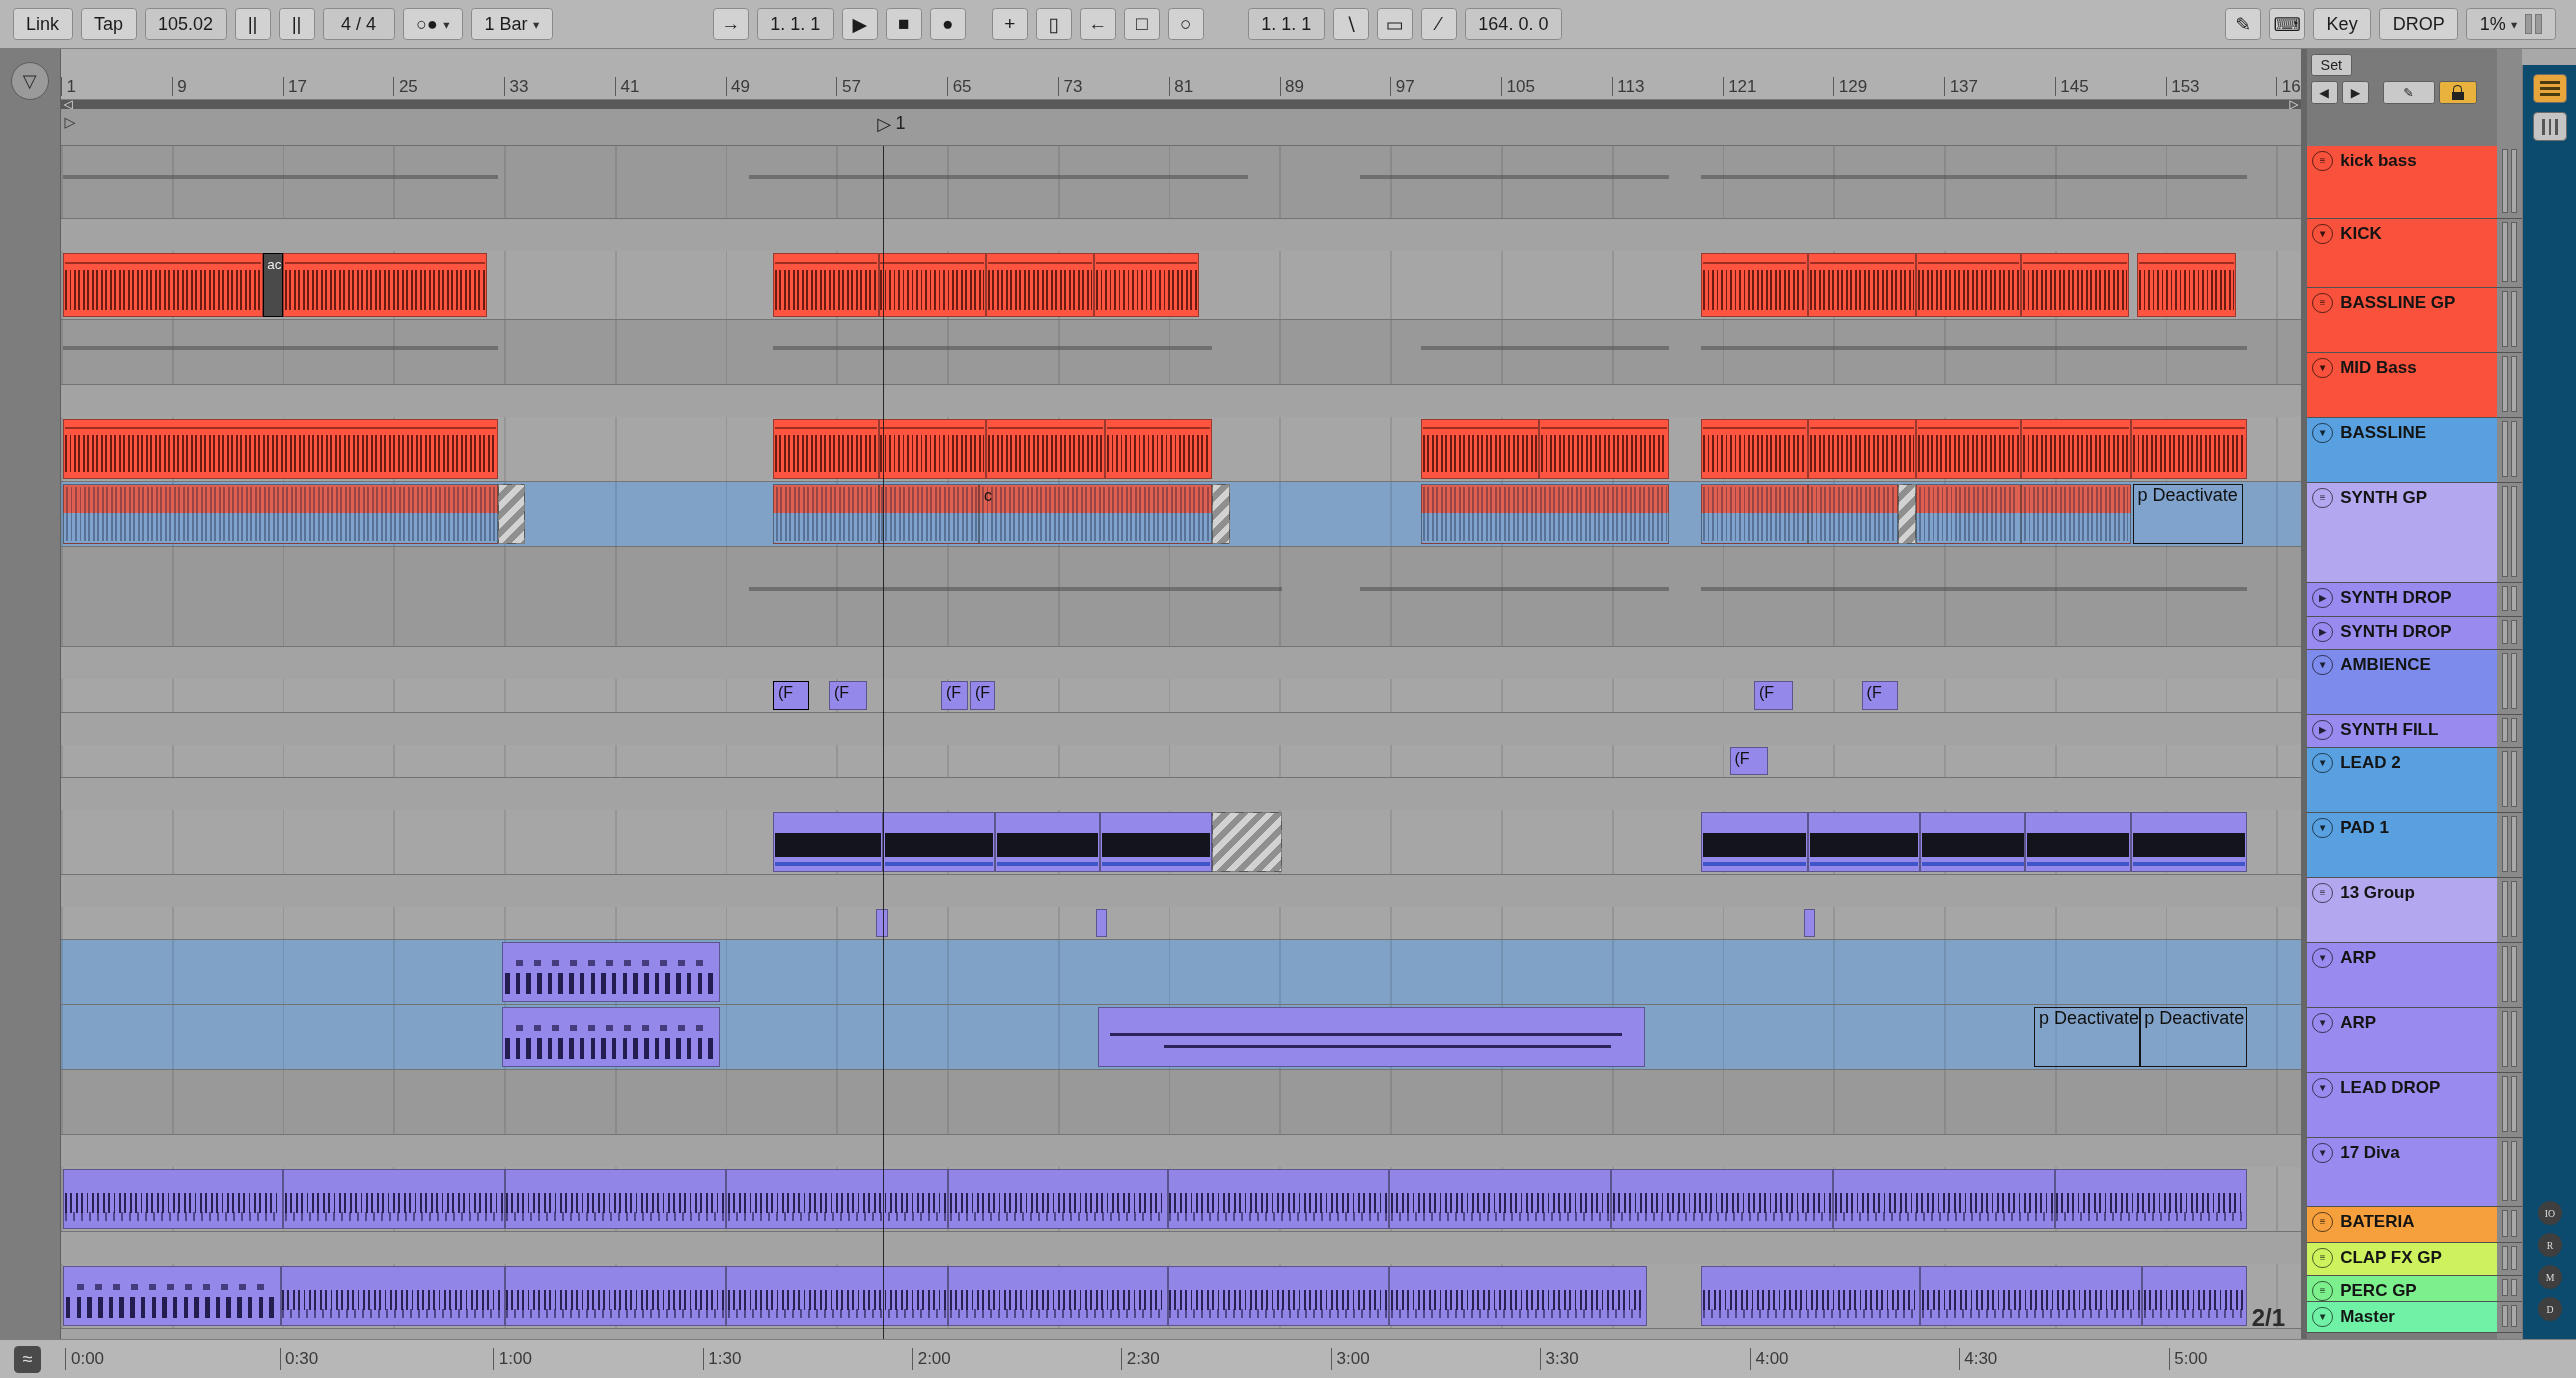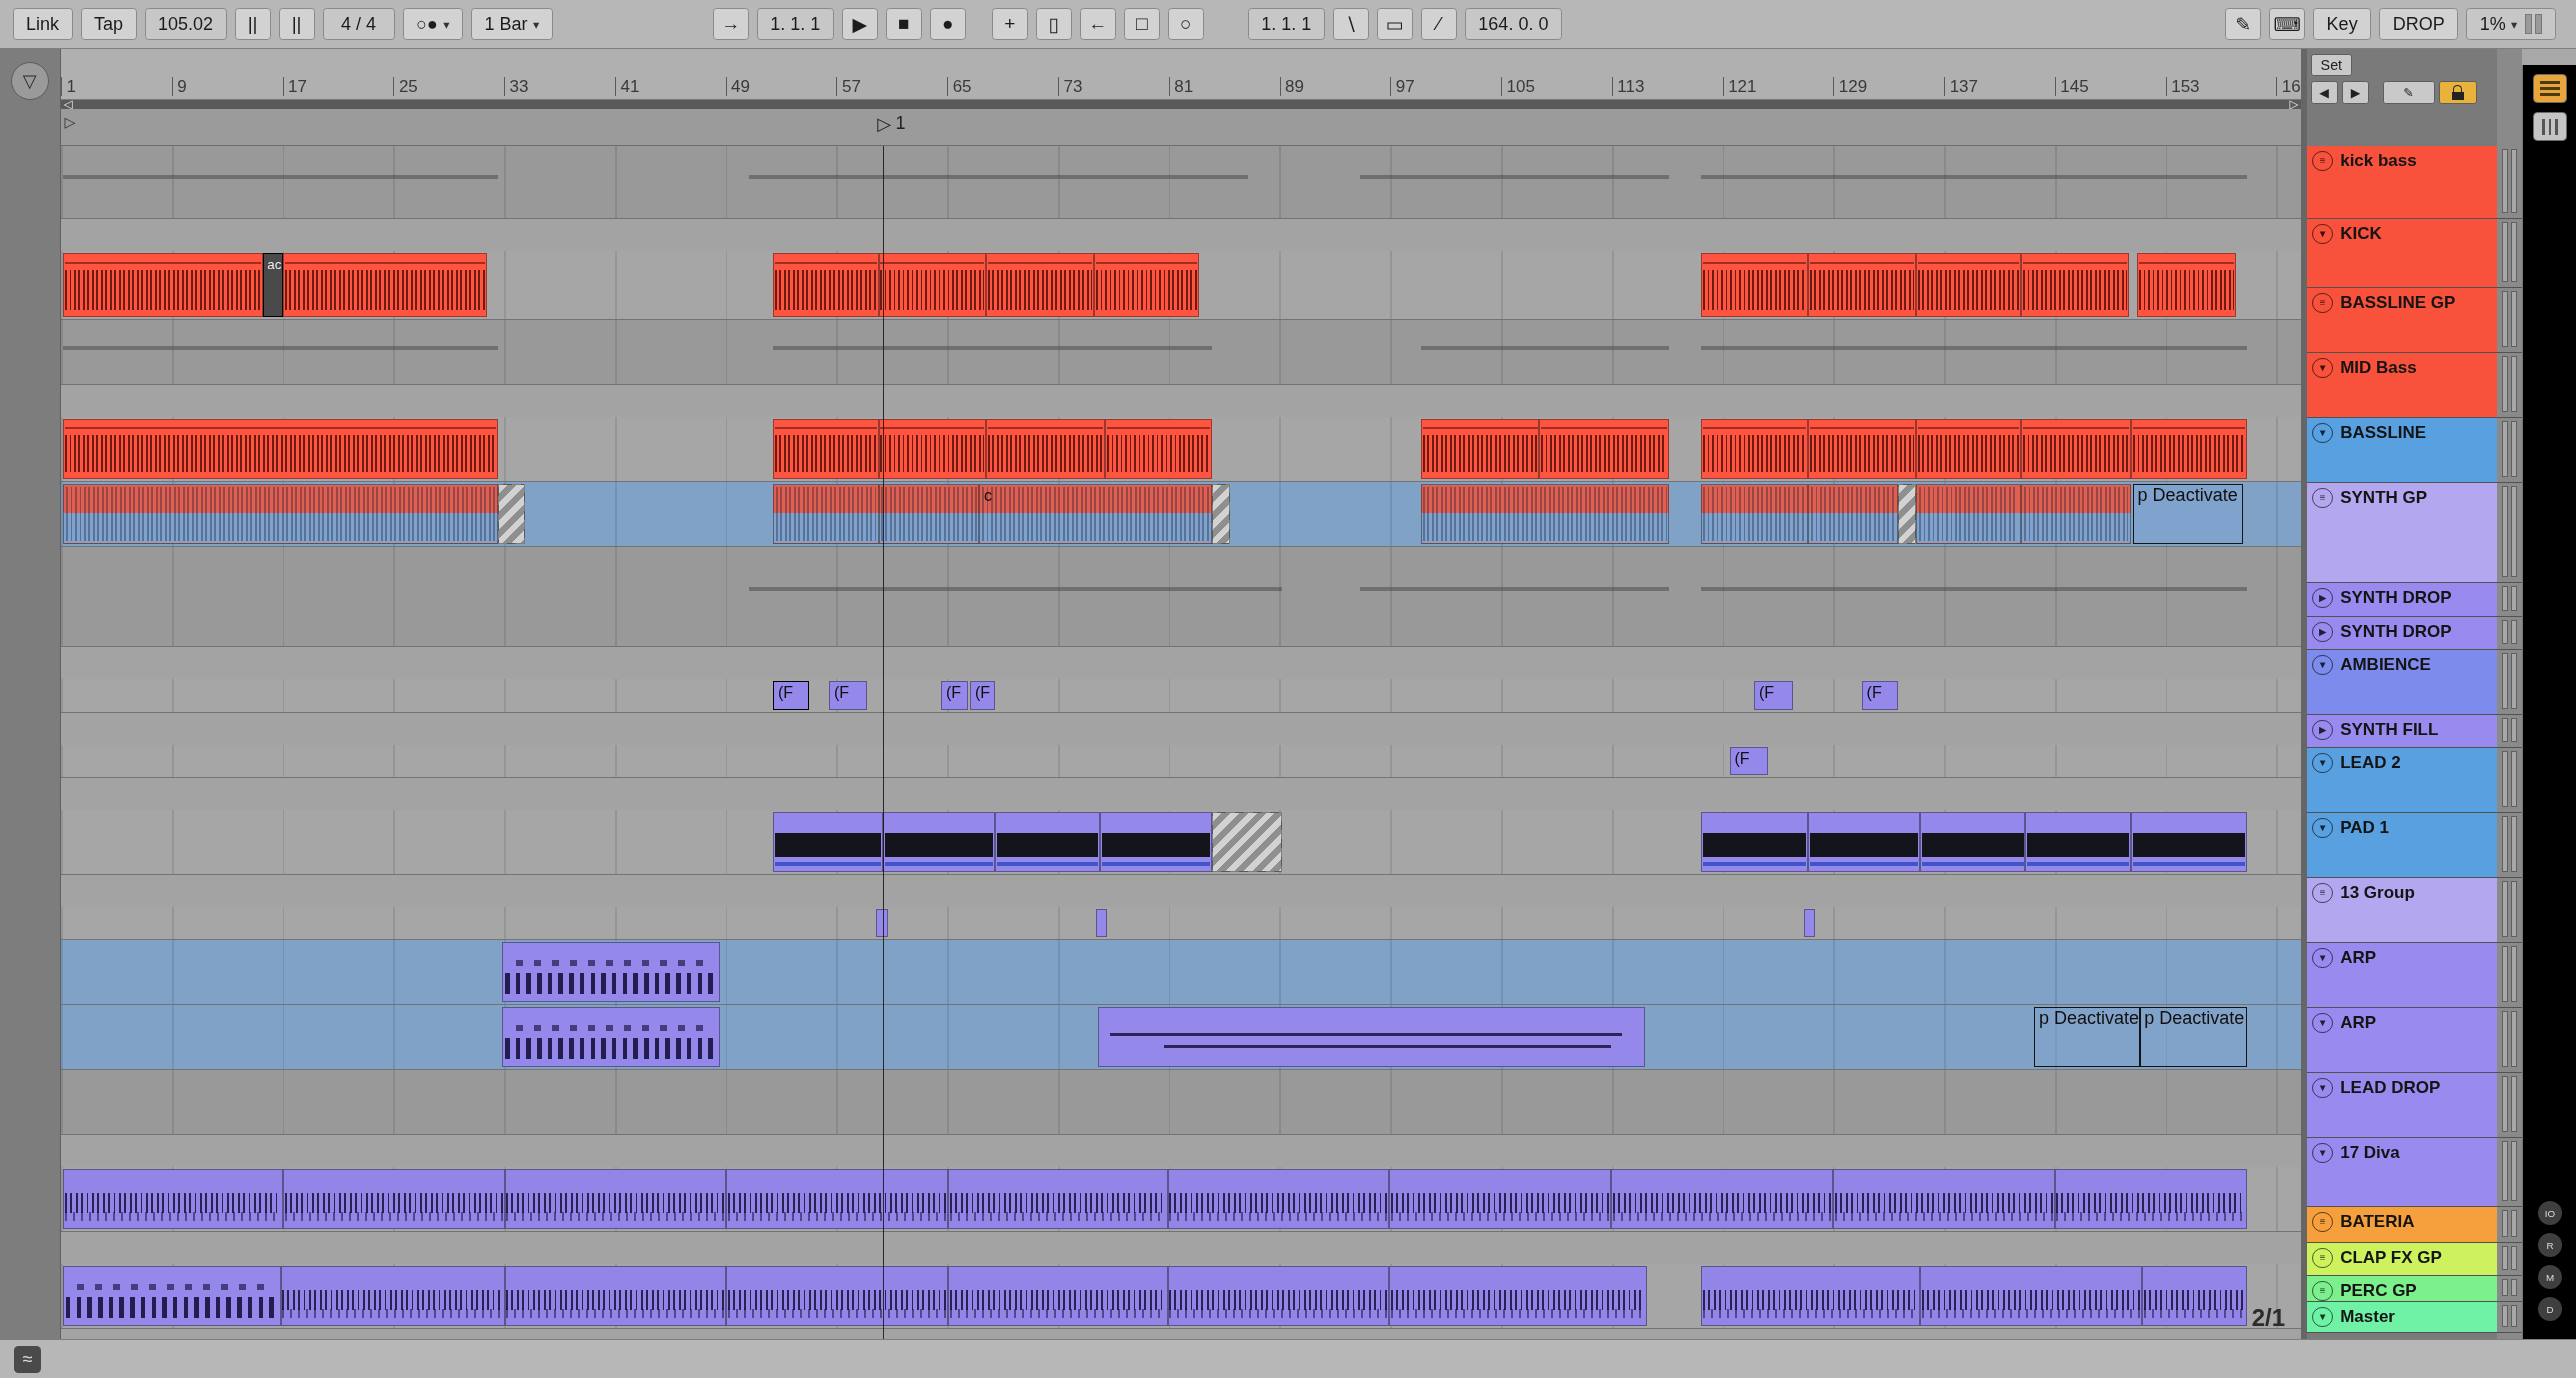--- a/index.html
+++ b/index.html
@@ -117,21 +117,21 @@
   .thead{position:relative;display:flex;align-items:flex-start;padding:4.5px 5.4px;box-sizing:border-box;border-bottom:1.8px solid #515151;}
   .ticon-circle{flex:0 0 auto;width:20.6px;height:20.6px;border:1.8px solid rgba(0,0,0,.62);border-radius:50%;
         display:flex;align-items:center;justify-content:center;font-size:9.8px;color:rgba(0,0,0,.78);margin-right:7.2px;box-sizing:border-box;}
   .tname{font-size:17px;font-weight:700;color:#141414;white-space:nowrap;overflow:hidden;line-height:20.6px;}
 
   #meters-col{position:absolute;left:2497px;width:25px;top:49px;bottom:39px;background:#8a8a8a;box-sizing:border-box;}
   #meters-spacer{height:97px;}
   .meter-cell{display:flex;justify-content:center;gap:3.6px;border-bottom:1.8px solid #515151;box-sizing:border-box;padding-top:2.7px;}
   .mbar{width:5.4px;height:calc(100% - 5.4px);background:#a8a8a8;border:0.9px solid #5f5f5f;box-sizing:border-box;}
 
-  #rail{position:absolute;left:2522px;width:54px;top:65px;bottom:39px;background:#000000;border-left:0.9px solid #777;}
+  #rail{position:absolute;left:2522px;width:54px;top:65px;bottom:39px;background:#0c4a6e;border-left:0.9px solid #777;font-family:Liberation Serif, serif;}
   .rail-box{width:32px;height:27px;border-radius:4.5px;margin:9px auto 0 auto;display:flex;flex-direction:column;justify-content:center;gap:3.6px;align-items:center;border:0.9px solid #6b6b6b;}
   .rail-box.orange{background:#e8a53c;}
   .rail-box.grey{background:#c4c4c4;}
   .rail-box .hline{width:19.7px;height:2.7px;background:#4a3a10;}
   .rail-box.grey .vlines{display:flex;gap:3.6px;}
   .rail-box.grey .vl{width:2.7px;height:16px;background:#555;}
   #rail-toggles{position:absolute;bottom:18px;left:0;right:0;display:flex;flex-direction:column;align-items:center;gap:8px;}
   .rail-circle{width:24px;height:24px;border-radius:50%;background:#3f3f3f;color:#ddd;font-size:9.8px;display:flex;align-items:center;justify-content:center;}
 
   
@@ -695,16 +695,29 @@
         <div class="rail-circle">R</div>
         <div class="rail-circle">M</div>
         <div class="rail-circle">D</div>
       </div>
   </div>
 
   <div id="bottom-ruler">
     <div id="wave-btn">
         <span>≈</span>
       </div>
+    <div id="time-labels">
+        <div class="time-label" style="left: 0.2%;">0:00</div>
+        <div class="time-label" style="left: 9.76%;">0:30</div>
+        <div class="time-label" style="left: 19.3%;">1:00</div>
+        <div class="time-label" style="left: 28.65%;">1:30</div>
+        <div class="time-label" style="left: 38%;">2:00</div>
+        <div class="time-label" style="left: 47.33%;">2:30</div>
+        <div class="time-label" style="left: 56.7%;">3:00</div>
+        <div class="time-label" style="left: 66.03%;">3:30</div>
+        <div class="time-label" style="left: 75.4%;">4:00</div>
+        <div class="time-label" style="left: 84.72%;">4:30</div>
+        <div class="time-label" style="left: 94.1%;">5:00</div>
+      </div>
   </div>
 
 </div>
 
 
 </body></html>

